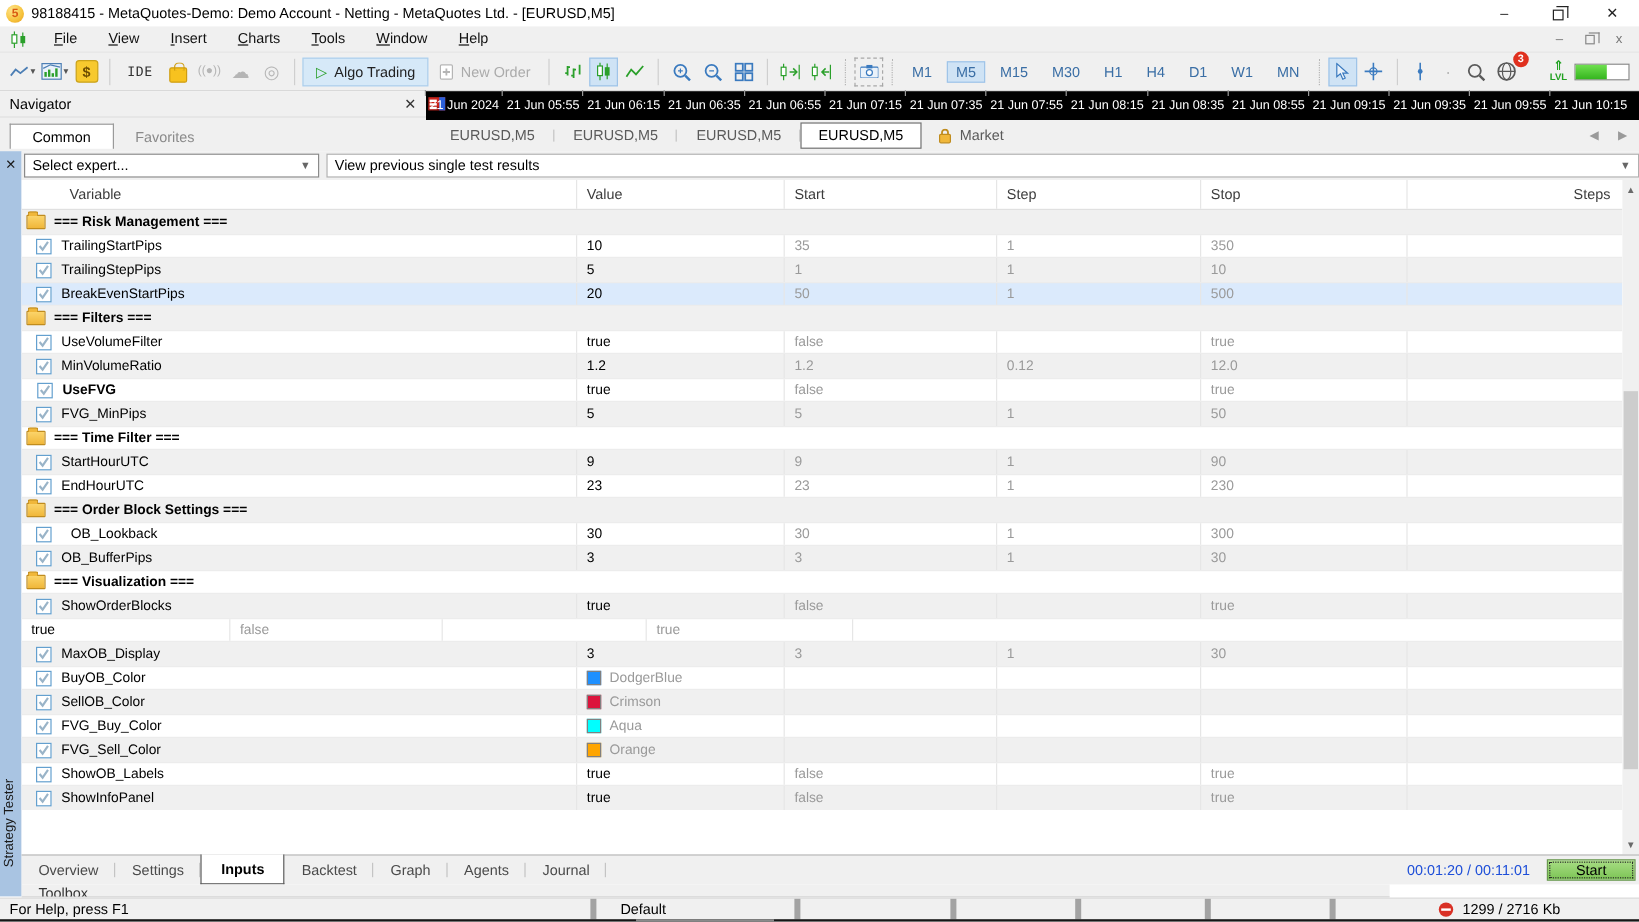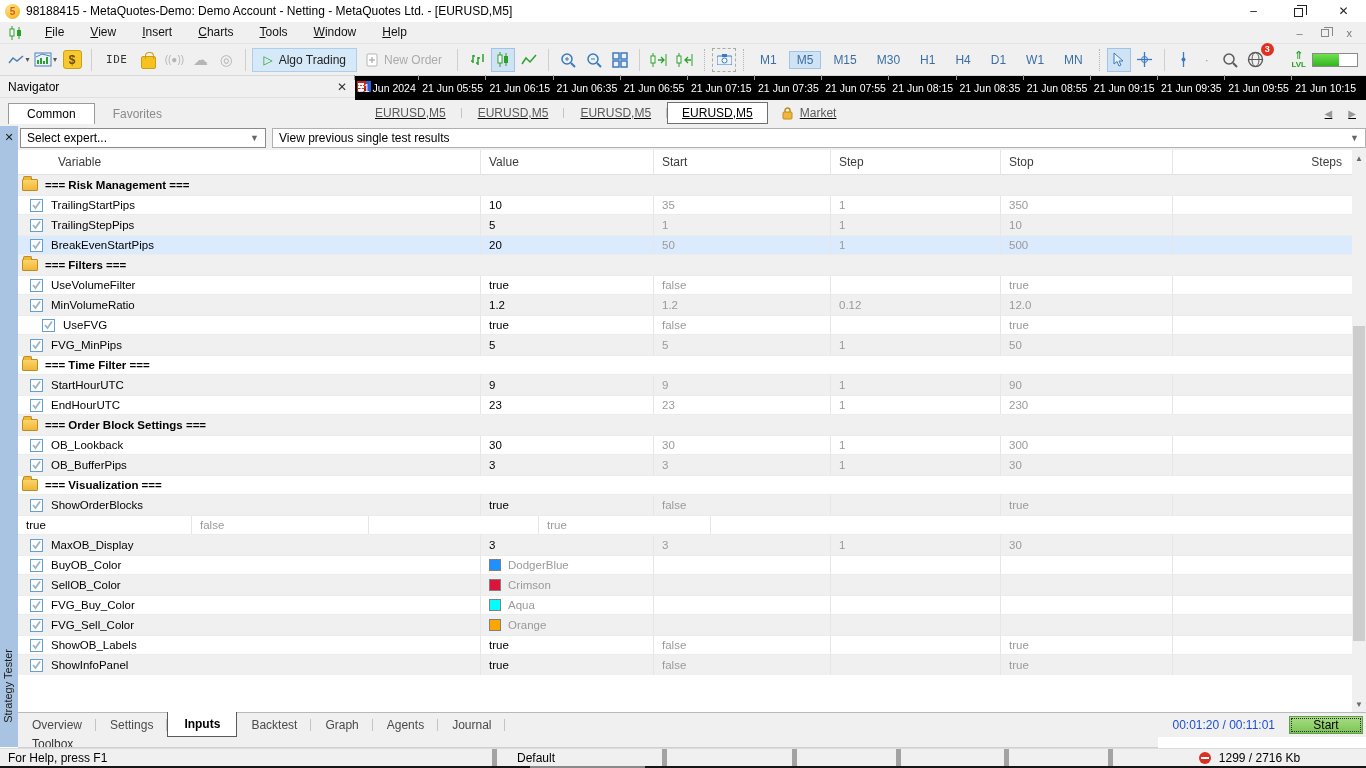--- a/index.html
+++ b/index.html
@@ -71,21 +71,21 @@
   .axis-strip { position:absolute; left:355px; top:76px; width:1011px; height:24px; background:#000;
     display:flex; align-items:center; justify-content:space-between; padding:0 10px 0 3px; }
   .axis-label { color:#fff; font-size:10.5px; white-space:nowrap; position:relative; }
   .axis-label::before { content:''; position:absolute; left:-4px; top:-7px; width:1px; height:5px; background:#9a9a9a; }
   .flag-ic { position:absolute; left:2px; top:5px; width:14px; height:11px; background:#c9241c;
     border-right:5px solid #2b5fd9; box-shadow:inset 0 3px 0 #fff0, inset 0 -3px 0 #a01410; }
   .flag-ic::before { content:''; position:absolute; left:1px; top:2px; width:6px; height:1.5px; background:#fff; box-shadow:0 3px 0 #fff, 0 6px 0 #fff; }
 
   
   .chart-tabs { position:absolute; left:355px; top:100px; width:1011px; height:26px; background:#f0f0f0;
-    display:flex; align-items:center; padding-left:4px;text-decoration:underline; }
+    display:flex; align-items:center; padding-left:4px; }
   .chart-tab { padding:4px 16px; color:#5a5a5a; font-size:12px; position:relative; }
   .chart-tab.sep::after { content:''; position:absolute; right:0; top:6px; bottom:6px; width:1px; background:#c4c4c4; }
   .chart-tab.active { background:#fff; border:1px solid #6f6f6f; color:#000; padding:3px 14px; }
   .market-tab { display:flex; align-items:center; gap:7px; padding:4px 14px; color:#5a5a5a; }
   .tab-scroll { margin-left:auto; margin-right:10px; color:#9a9a9a; font-size:10px; display:flex; gap:16px; }
 
   
   .left-strip { position:absolute; left:0; top:126px; width:18px; height:621px; background:#a9c4e2; }
   .strip-close { display:block; text-align:center; margin-top:5px; color:#1a1a1a; font-size:11px; font-weight:bold; }
   .strip-label { position:absolute; bottom:24px; left:2px; writing-mode:vertical-rl; transform:rotate(180deg);
@@ -539,21 +539,21 @@
           </span>
       <span>MinVolumeRatio</span>
         </span>
     <span class="cell c-val blacktxt">1.2</span>
     <span class="cell c-start gray">1.2</span>
     <span class="cell c-step gray">0.12</span>
     <span class="cell c-stop gray">12.0</span>
     <span class="cell c-steps gray"></span>
   </div>
       <div class="row odd">
-    <span class="cell c-name" style="padding-left:12px;">
+    <span class="cell c-name" style="padding-left:1px;font-weight:bold;">
       <span class="checkbox">
             <svg width="11" height="10">
               <path d="M2 5 l2.5 3 L9 1.5" fill="none" stroke="#9ab4c8" stroke-width="1.8"></path>
             </svg>
           </span>
       <span>UseFVG</span>
         </span>
     <span class="cell c-val blacktxt">true</span>
     <span class="cell c-start gray">false</span>
     <span class="cell c-step gray"></span>
@@ -611,21 +611,21 @@
     <span class="cell c-stop gray">230</span>
     <span class="cell c-steps gray"></span>
   </div>
       <div class="row group even">
       <span class="cell">
           <span class="folder-ic"></span>
           <span>=== Order Block Settings ===</span>
         </span>
       </div>
       <div class="row odd">
-    <span class="cell c-name" style="padding-left:0;">
+    <span class="cell c-name" style="padding-left:0;gap:8px;">
       <span class="checkbox">
             <svg width="11" height="10">
               <path d="M2 5 l2.5 3 L9 1.5" fill="none" stroke="#9ab4c8" stroke-width="1.8"></path>
             </svg>
           </span>
       <span>OB_Lookback</span>
         </span>
     <span class="cell c-val blacktxt">30</span>
     <span class="cell c-start gray">30</span>
     <span class="cell c-step gray">1</span>

